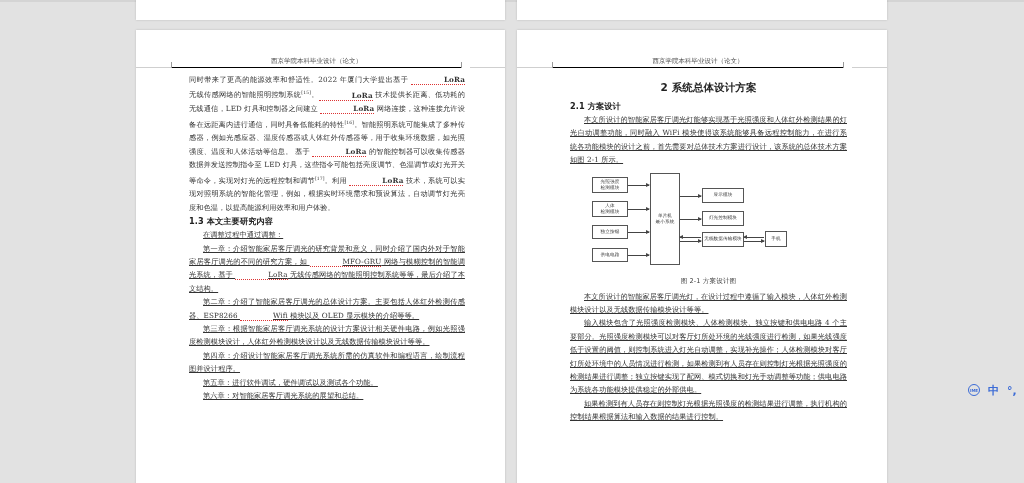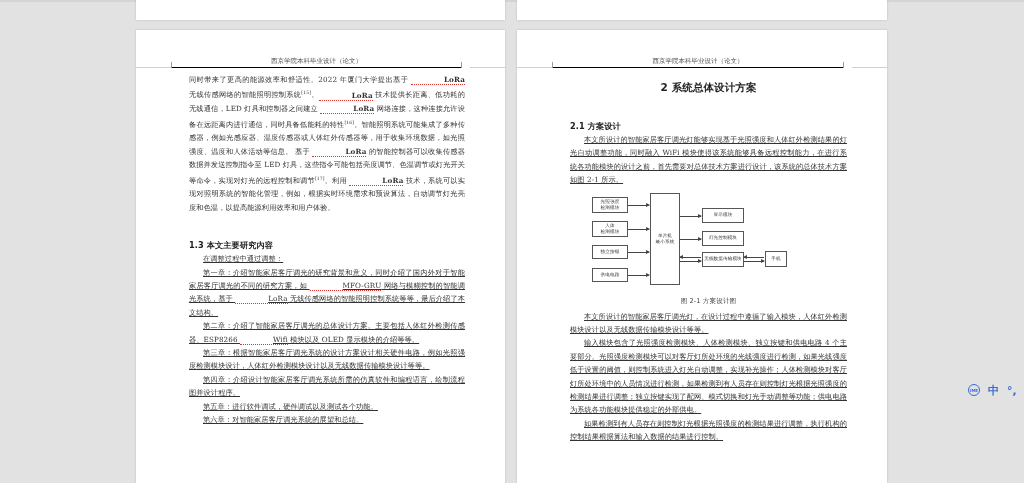--- a/index.html
+++ b/index.html
@@ -31,21 +31,20 @@
 
   .body-text {
     position:absolute; left:53px; right:40px;
     font-size:7.2px; line-height:13.4px; color:#333; letter-spacing:0.1px;
   }
   .body-text p { margin:0; text-align:justify; }
   .ind { text-indent:14px;text-decoration:underline; }
   .sec-h {
     font-family:"DejaVu Sans", sans-serif; font-weight:bold; font-size:8.2px; color:#222;
     line-height:14px;
-    margin-top:24px;
   }
   .chap-h {
     font-family:"DejaVu Sans", sans-serif; font-weight:bold; font-size:10.5px; color:#222;
     text-align:center; line-height:16px; margin:2px 0 4px;
   }
   .ul { border-bottom:1px dotted #d33;padding-left:33px; }
 
   
   .diagram { position:relative; width:240px; height:100px; margin:6px 0 0 22px; }
   .box {

